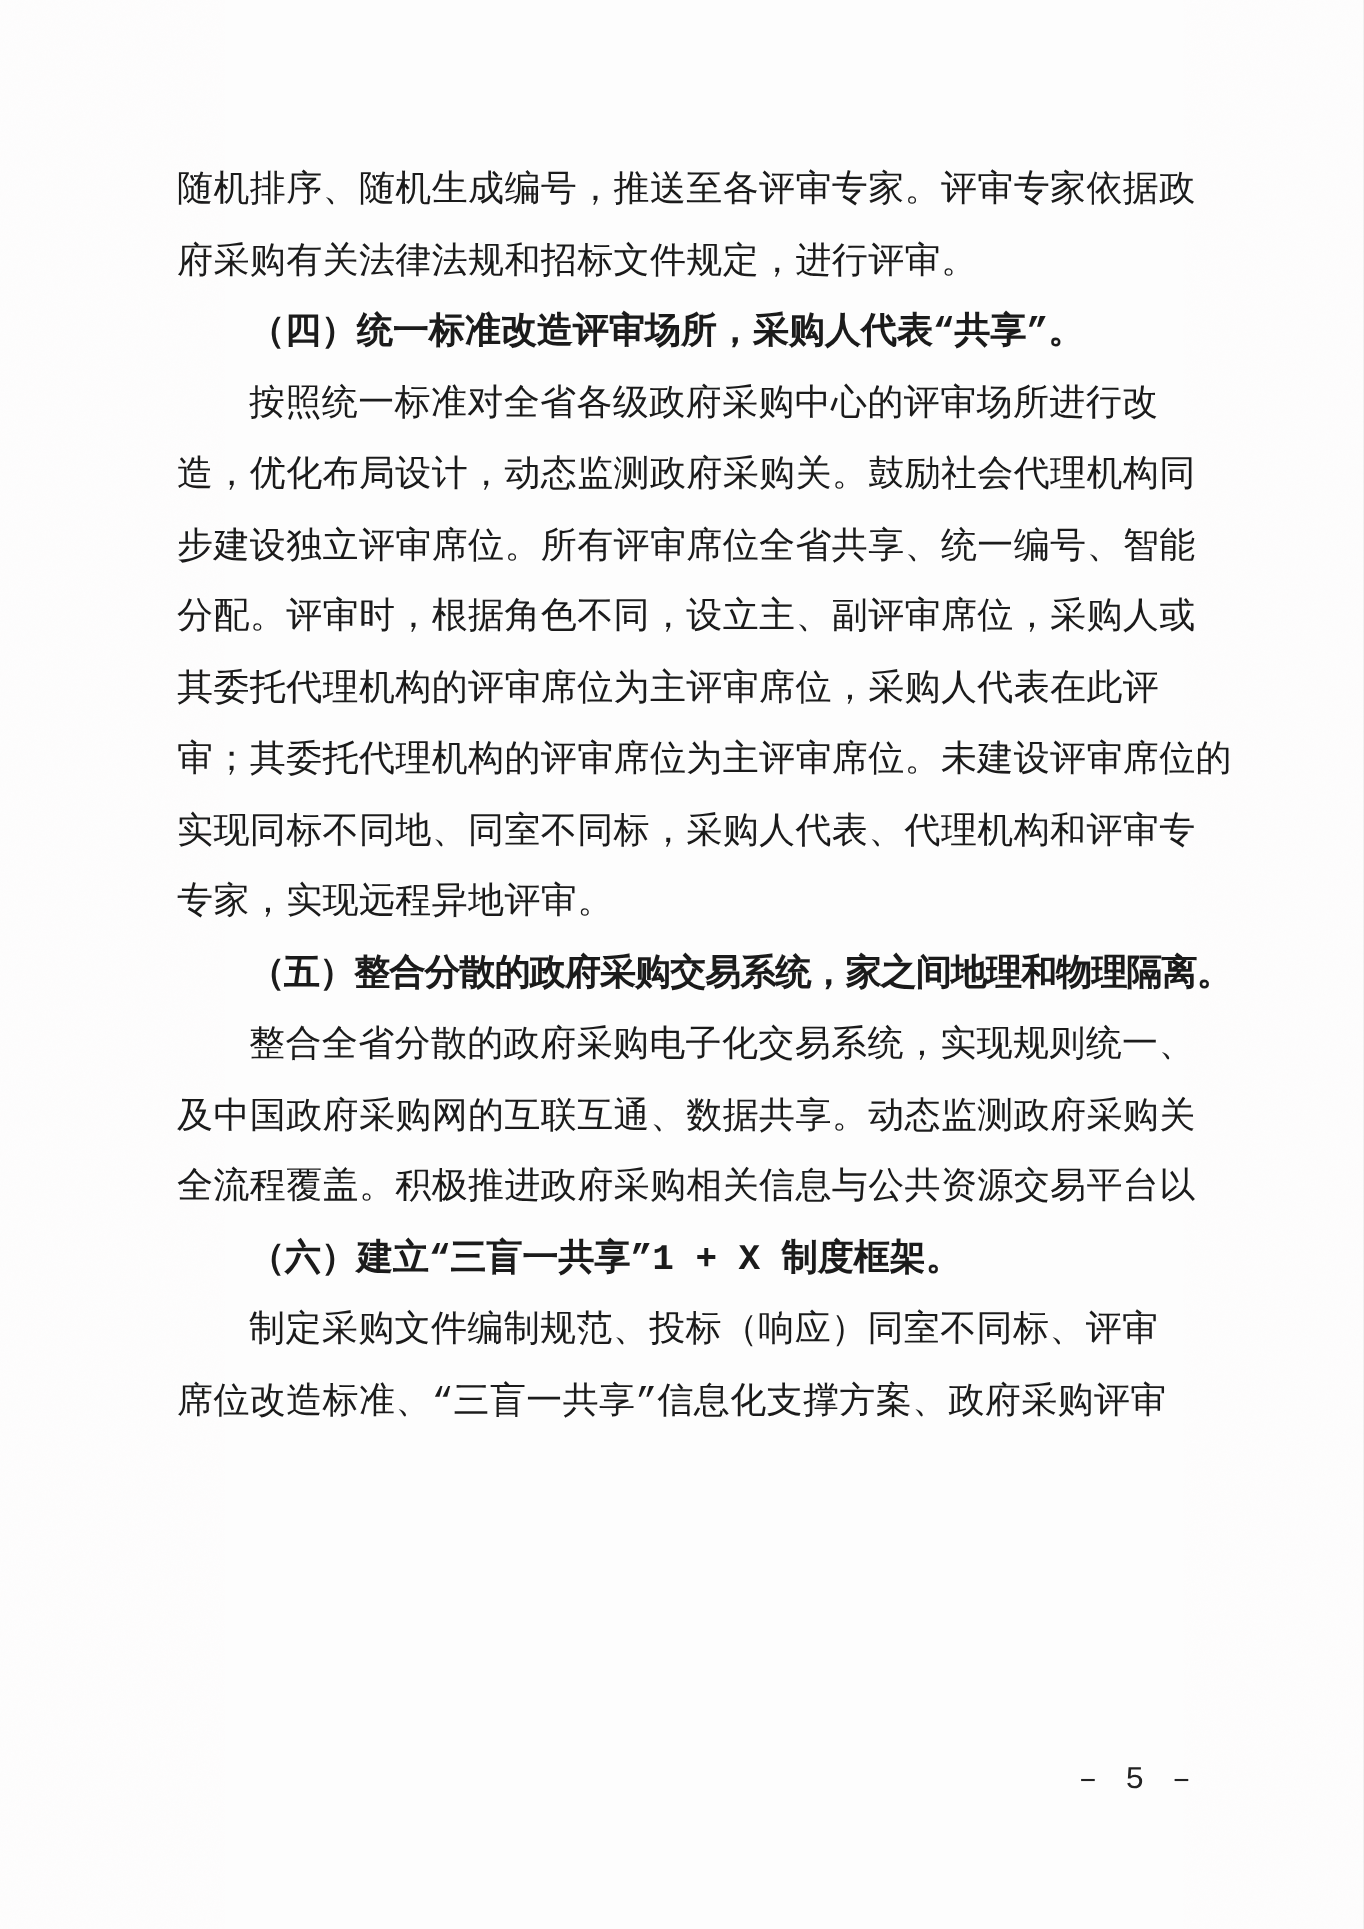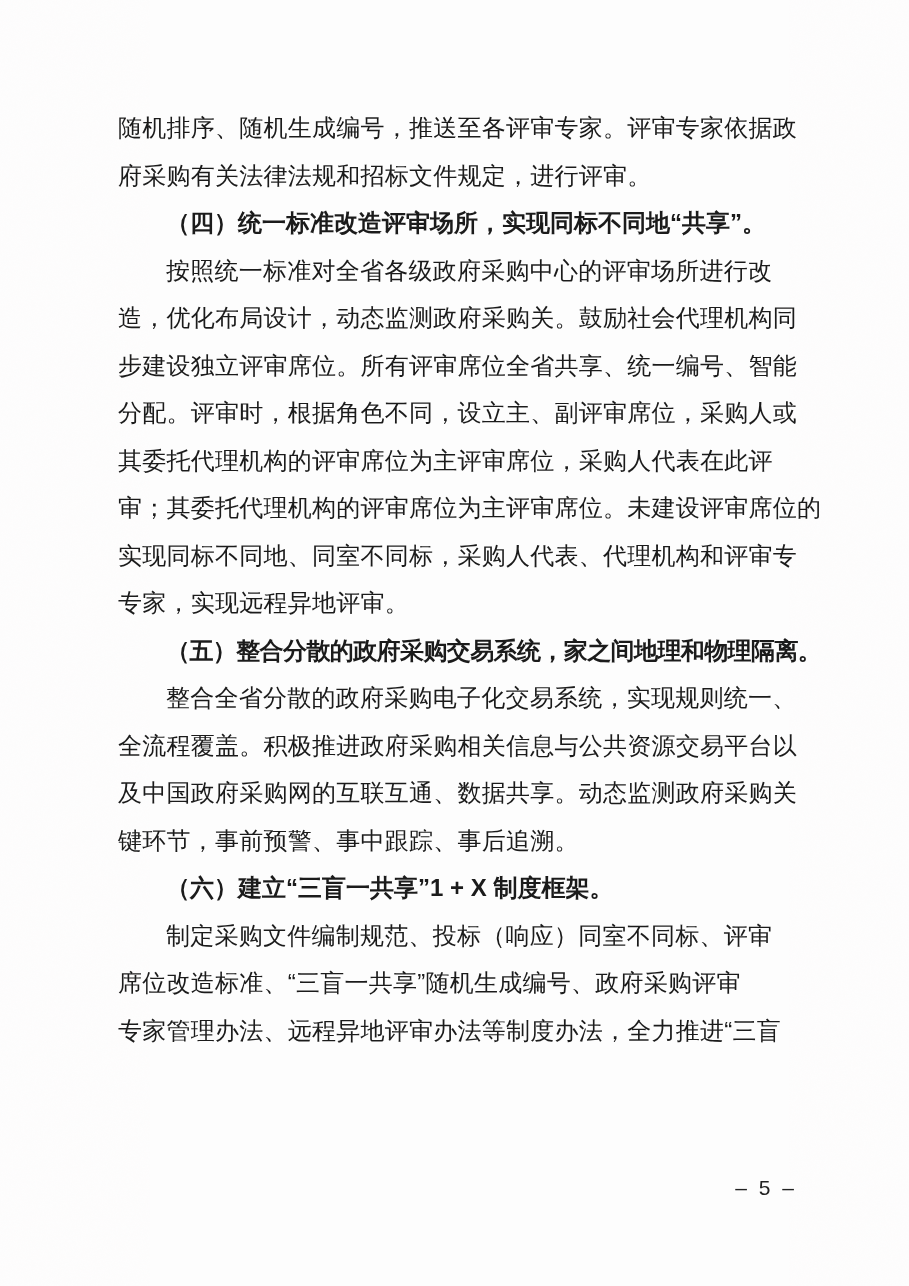--- a/index.html
+++ b/index.html
@@ -7,21 +7,21 @@
     padding: 0;
     background: #e8e8e8;
   }
   .page {
     position: relative;
     width: 909px;
     height: 1286px;
     margin: 0 auto;
     background: #fdfdfd;
     overflow: hidden;
-    font-family: Liberation Sans, sans-serif;
+    font-family: Liberation Mono, monospace;
     color: #1b1b1b;
   }
   .scan-noise {
     position: absolute;
     top: 0;
     height: 1286px;
     opacity: 0.55;
     pointer-events: none;
   }
   .scan-noise.left  { left: 0;  width: 150px; }
@@ -73,35 +73,33 @@
     <filter id="pinkNoiseR" x="0" y="0" width="100%" height="100%">
       <feTurbulence type="fractalNoise" baseFrequency="0.8" numOctaves="2" seed="13" result="t"></feTurbulence>
       <feColorMatrix in="t" type="matrix" values="0 0 0 0 0.95  0 0 0 0 0.77  0 0 0 0 0.80  0 0 0 0.10 0"></feColorMatrix>
     </filter>
     <rect width="100%" height="100%" filter="url(#pinkNoiseR)"></rect>
   </svg>
 
   <div class="content">
     <div class="line">随机排序、随机生成编号，推送至各评审专家。评审专家依据政</div>
     <div class="line">府采购有关法律法规和招标文件规定，进行评审。</div>
-    <div class="line heading indent">（四）统一标准改造评审场所，实现同标不同地“共享”。</div>
+    <div class="line heading indent">（四）统一标准改造评审场所，采购人代表“共享”。</div>
     <div class="line indent">按照统一标准对全省各级政府采购中心的评审场所进行改</div>
     <div class="line">造，优化布局设计，动态监测政府采购关。鼓励社会代理机构同</div>
     <div class="line">步建设独立评审席位。所有评审席位全省共享、统一编号、智能</div>
     <div class="line">分配。评审时，根据角色不同，设立主、副评审席位，采购人或</div>
     <div class="line">其委托代理机构的评审席位为主评审席位，采购人代表在此评</div>
     <div class="line">审；其委托代理机构的评审席位为主评审席位。未建设评审席位的</div>
     <div class="line">实现同标不同地、同室不同标，采购人代表、代理机构和评审专</div>
     <div class="line">专家，实现远程异地评审。</div>
     <div class="line heading indent tight">（五）整合分散的政府采购交易系统，家之间地理和物理隔离。</div>
     <div class="line indent">整合全省分散的政府采购电子化交易系统，实现规则统一、</div>
+    <div class="line">及中国政府采购网的互联互通、数据共享。动态监测政府采购关</div>
     <div class="line">全流程覆盖。积极推进政府采购相关信息与公共资源交易平台以</div>
-    <div class="line">及中国政府采购网的互联互通、数据共享。动态监测政府采购关</div>
-    <div class="line">键环节，事前预警、事中跟踪、事后追溯。</div>
     <div class="line heading indent">（六）建立“三盲一共享”1 + X 制度框架。</div>
     <div class="line indent">制定采购文件编制规范、投标（响应）同室不同标、评审</div>
-    <div class="line">席位改造标准、“三盲一共享”随机生成编号、政府采购评审</div>
-    <div class="line">专家管理办法、远程异地评审办法等制度办法，全力推进“三盲</div>
+    <div class="line">席位改造标准、“三盲一共享”信息化支撑方案、政府采购评审</div>
   </div>
 
   <div class="page-number">– 5 –</div>
 
 </div>
 
 </body></html>

